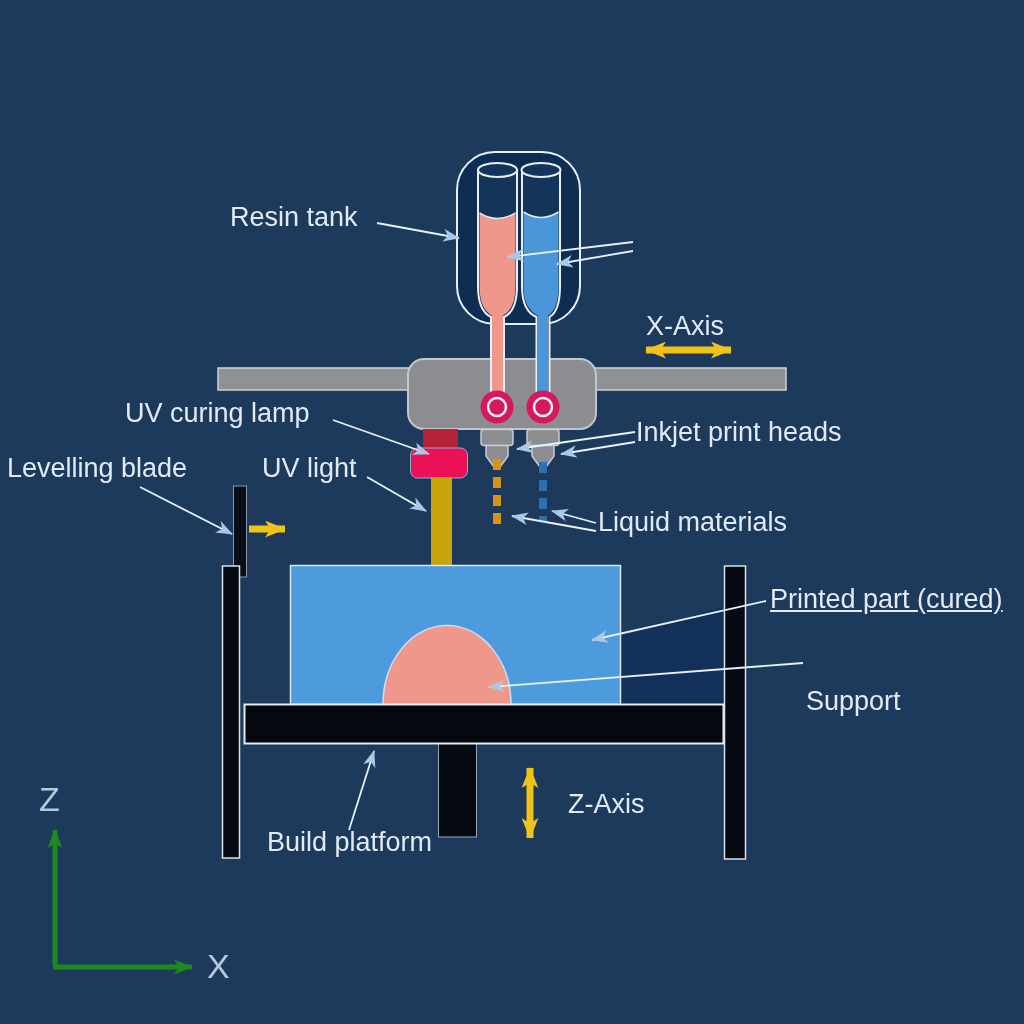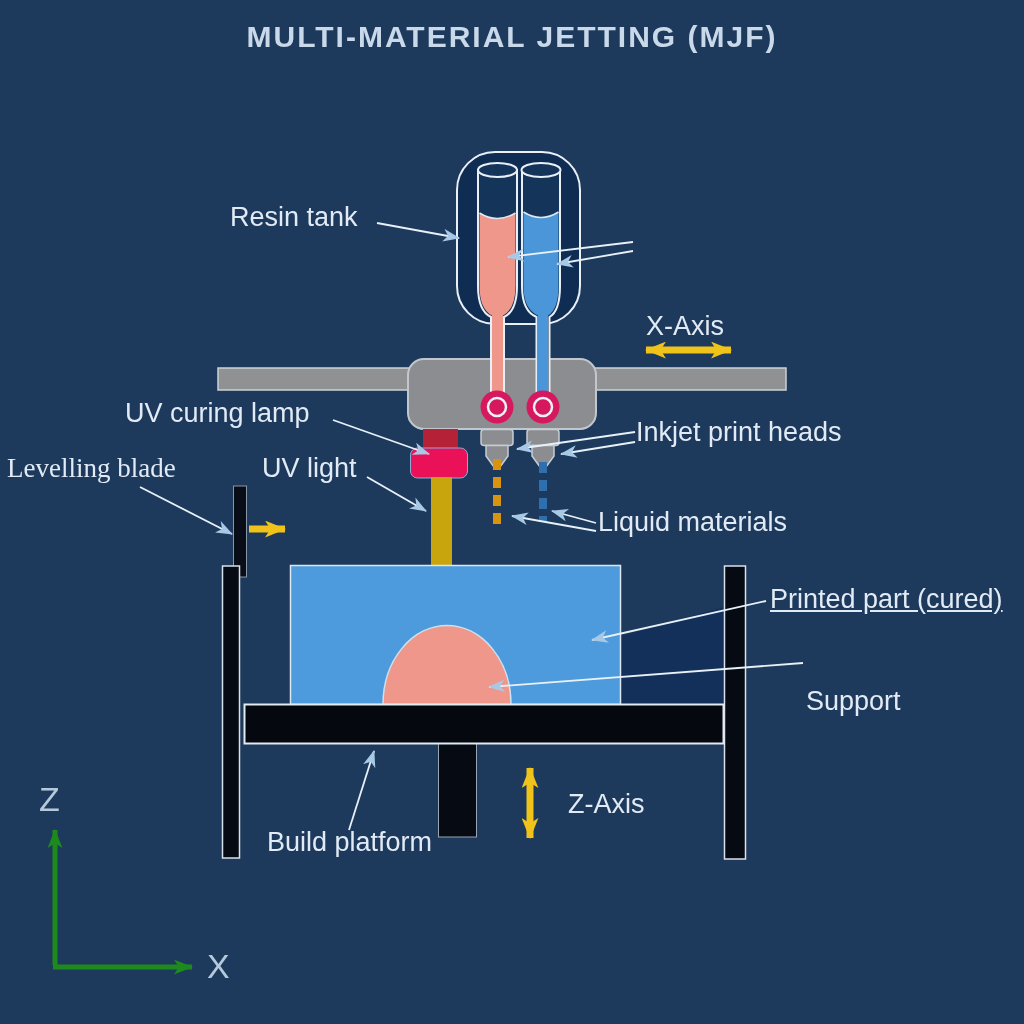--- a/index.html
+++ b/index.html
@@ -103,27 +103,26 @@
     </g>
 
     <line x1="646" y1="350" x2="731" y2="350" stroke="#f0c31b" stroke-width="7" marker-start="url(#ay)" marker-end="url(#ay)"></line>
     <line x1="249" y1="529" x2="285" y2="529" stroke="#f0c31b" stroke-width="7" marker-end="url(#ay)"></line>
     <line x1="530" y1="768" x2="530" y2="838" stroke="#f0c31b" stroke-width="7" marker-start="url(#ay)" marker-end="url(#ay)"></line>
 
     <line x1="55" y1="965" x2="55" y2="830" stroke="#1e8a1e" stroke-width="5" marker-end="url(#ag)"></line>
     <line x1="53" y1="967" x2="192" y2="967" stroke="#1e8a1e" stroke-width="5" marker-end="url(#ag)"></line>
   </svg>
 
-  <div class="title">MULTI-MATERIAL JETTING (MJF)</div>
 
   <div class="lbl" style="left:230px;top:202px;">Resin tank</div>
   <div class="lbl" style="left:646px;top:311px;">X-Axis</div>
   <div class="lbl" style="left:125px;top:398px;">UV curing lamp</div>
   <div class="lbl" style="left:262px;top:453px;">UV light</div>
-  <div class="lbl" style="left:7px;top:453px;font-family:Liberation Serif, serif;">Levelling blade</div>
+  <div class="lbl" style="left:7px;top:453px;">Levelling blade</div>
   <div class="lbl" style="left:636px;top:417px;">Inkjet print heads</div>
   <div class="lbl" style="left:598px;top:507px;">Liquid materials</div>
   <div class="lbl" style="left:770px;top:584px;text-decoration:underline;">Printed part (cured)</div>
   <div class="lbl" style="left:806px;top:645px;margin-top:41px;">Support</div>
   <div class="lbl" style="left:267px;top:827px;">Build platform</div>
   <div class="lbl" style="left:544px;top:789px;margin-left:24px;">Z-Axis</div>
   <div class="axlbl" style="left:39px;top:781px;">Z</div>
   <div class="axlbl" style="left:207px;top:948px;">X</div>
 </div>
 

